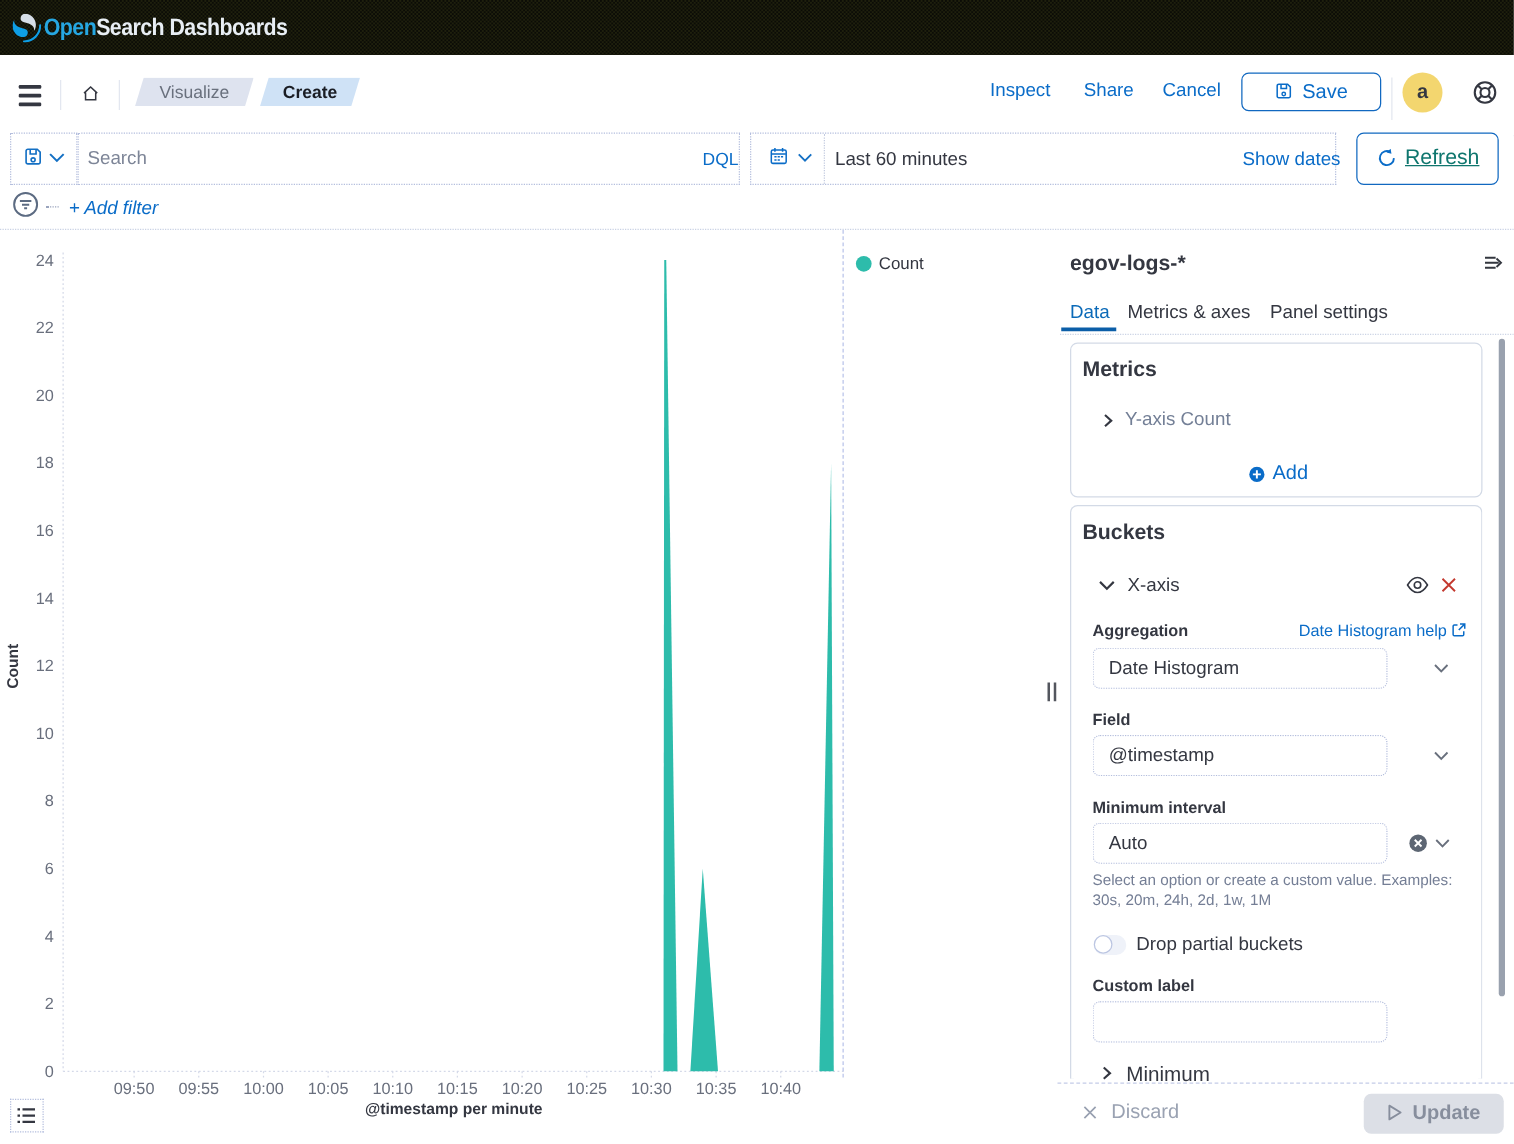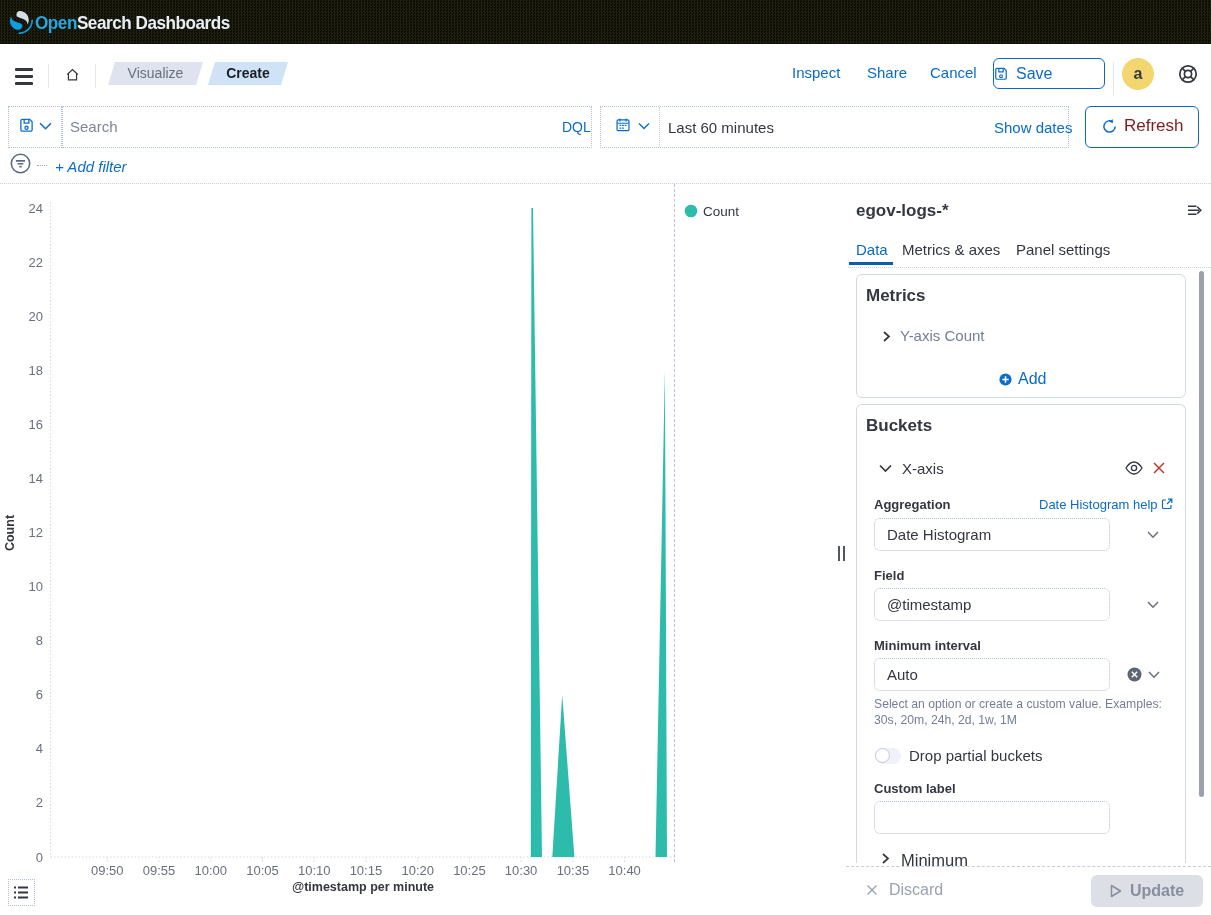--- a/index.html
+++ b/index.html
@@ -25,39 +25,39 @@
   .vsep { position:absolute; top:20px; width:1px; height:24px; background:#e3e7f0; }
   .crumb { position:absolute; top:18px; height:23px; line-height:23px; font-size:14px;
     padding:0 16px; }
   #crumb1 { left:108px; background:#dee3ef; color:#69707d;
     clip-path:polygon(0 100%, 7px 0, 100% 0, calc(100% - 7px) 100%); width:95px; text-align:center;}
   #crumb2 { left:208px; background:#cfe2f6; color:#1a1d24; font-weight:600;
     clip-path:polygon(0 100%, 7px 0, 100% 0, calc(100% - 7px) 100%); width:80px; text-align:center;}
   .navlink { position:absolute; top:20px; font-size:15px; color:#0a6cc8; }
   #savebtn { position:absolute; left:993px; top:14px; width:112px; height:31px;
     border:1px solid #1168c0; border-radius:6px; color:#0a6cc8; font-size:16px;
-    line-height:29px; text-align:left; }
+    line-height:29px; text-align:center; }
   #avatar { position:absolute; left:1122px; top:14px; width:32px; height:32px; border-radius:50%;
     background:#f3d66f; color:#343741; font-size:16px; font-weight:bold; text-align:center; line-height:32px; }
 
   
   #toolbar { position:absolute; left:0; top:97px; width:1211px; height:87px; background:#fff;
     border-bottom:1px dotted #c9d1e4; }
   .fieldbox { position:absolute; top:9px; height:42px; border:1px dotted #b4bedd; background:#fff; }
   #sqbox { left:8px; width:54px; }
   #searchbox { left:62px; width:530px; }
   #datebox { left:600px; width:469px; }
   #searchph { position:absolute; left:70px; top:21px; font-size:15px; color:#7d8597; }
   #dql { position:absolute; left:562px; top:21.5px; font-size:14px; color:#0a6cc8; }
   #datetext { position:absolute; left:668px; top:21.5px; font-size:15px; color:#343741; }
   #showdates { position:absolute; left:994px; top:21.5px; font-size:15px; color:#0a6cc8; }
   #refreshbtn { position:absolute; left:1085px; top:9px; width:114px; height:42px;
     border:1px solid #1168c0; border-radius:6px; }
-  #refreshtxt { position:absolute; left:1124px; top:19px; font-size:17px; color:#7f1d1d;
-    }
+  #refreshtxt { position:absolute; left:1124px; top:19px; font-size:17px; color:#0f766e;
+    text-decoration:underline; }
   #addfilter { position:absolute; left:55px; top:61px; font-size:15px; color:#0a6cc8;font-style:italic; }
 
   
   #chartsvg { position:absolute; left:0; top:184px; }
   #divider { position:absolute; left:674px; top:184px; width:1px; height:678px;
     border-left:1px dashed #b9c3ea; }
   #grabber1,#grabber2 { position:absolute; top:546px; width:2px; height:15px; background:#53565e; }
   #grabber1 { left:838px; } #grabber2 { left:843px; }
 
   

